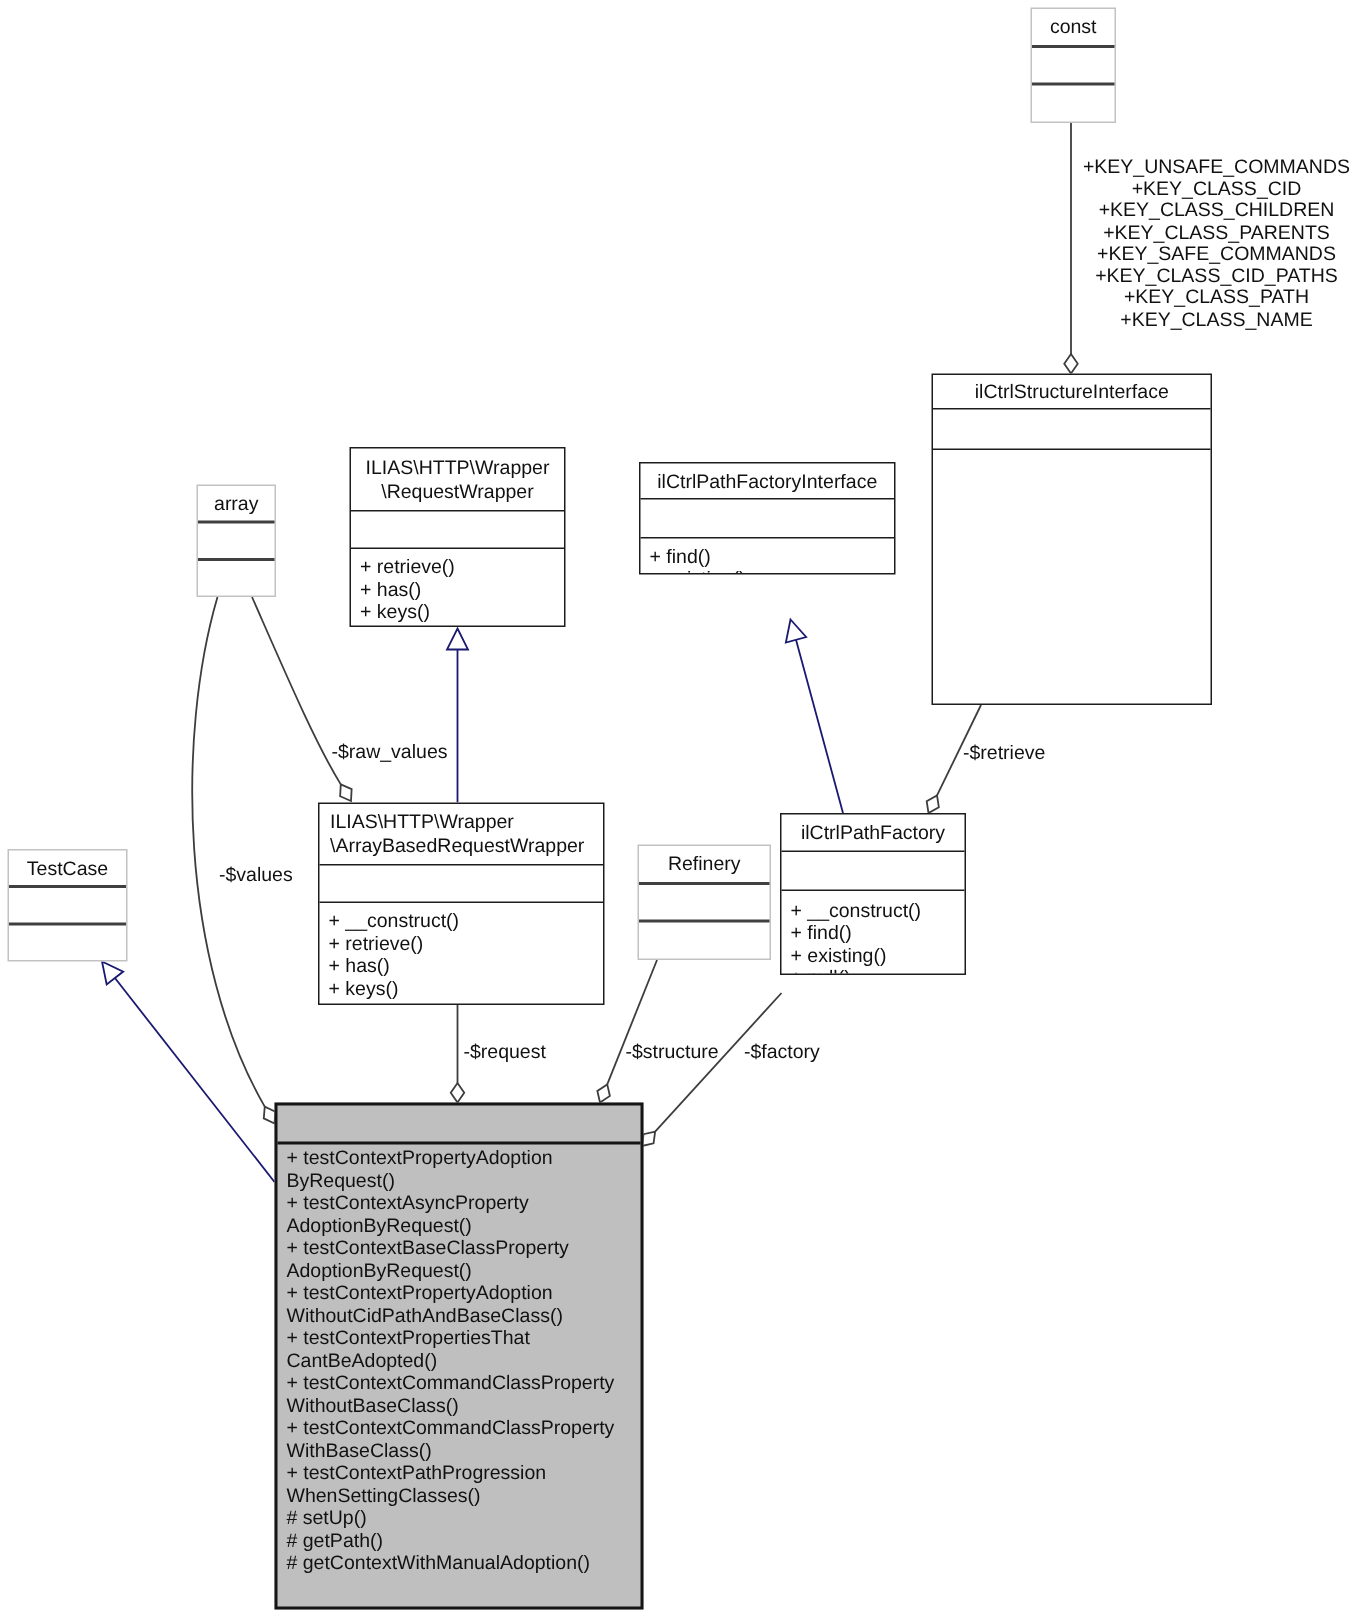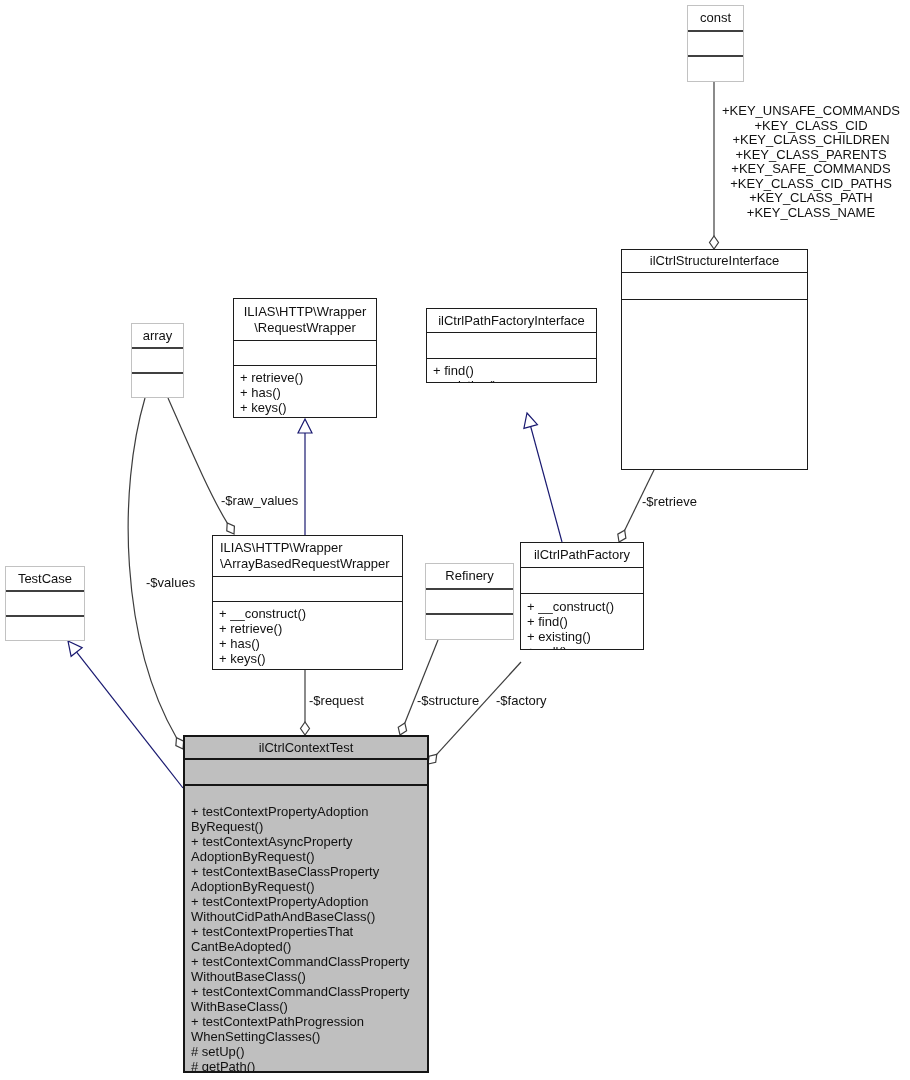--- a/index.html
+++ b/index.html
@@ -137,23 +137,22 @@
 </div>
 
 <div class="elabel" style="left:642px;top:495px">-$retrieve</div>
 <div class="elabel" style="left:221px;top:494px">-$raw_values</div>
 <div class="elabel" style="left:146px;top:576px">-$values</div>
 <div class="elabel" style="left:309px;top:694px">-$request</div>
 <div class="elabel" style="left:417px;top:694px">-$structure</div>
 <div class="elabel" style="left:496px;top:694px">-$factory</div>
 
 <div class="ubox hl" style="left:183px;top:735px;width:246px;height:338px">
-  <div class="tt sep" style="height:23px">ilCtrlContextTest</div>
   <div class="aa sep" style="height:26px"></div>
-  <div class="mm" style="line-height:15px;padding-top:18px">+ testContextPropertyAdoption
+  <div class="mm" style="line-height:15px;padding-top:1px">+ testContextPropertyAdoption
 ByRequest()
 + testContextAsyncProperty
 AdoptionByRequest()
 + testContextBaseClassProperty
 AdoptionByRequest()
 + testContextPropertyAdoption
 WithoutCidPathAndBaseClass()
 + testContextPropertiesThat
 CantBeAdopted()
 + testContextCommandClassProperty

